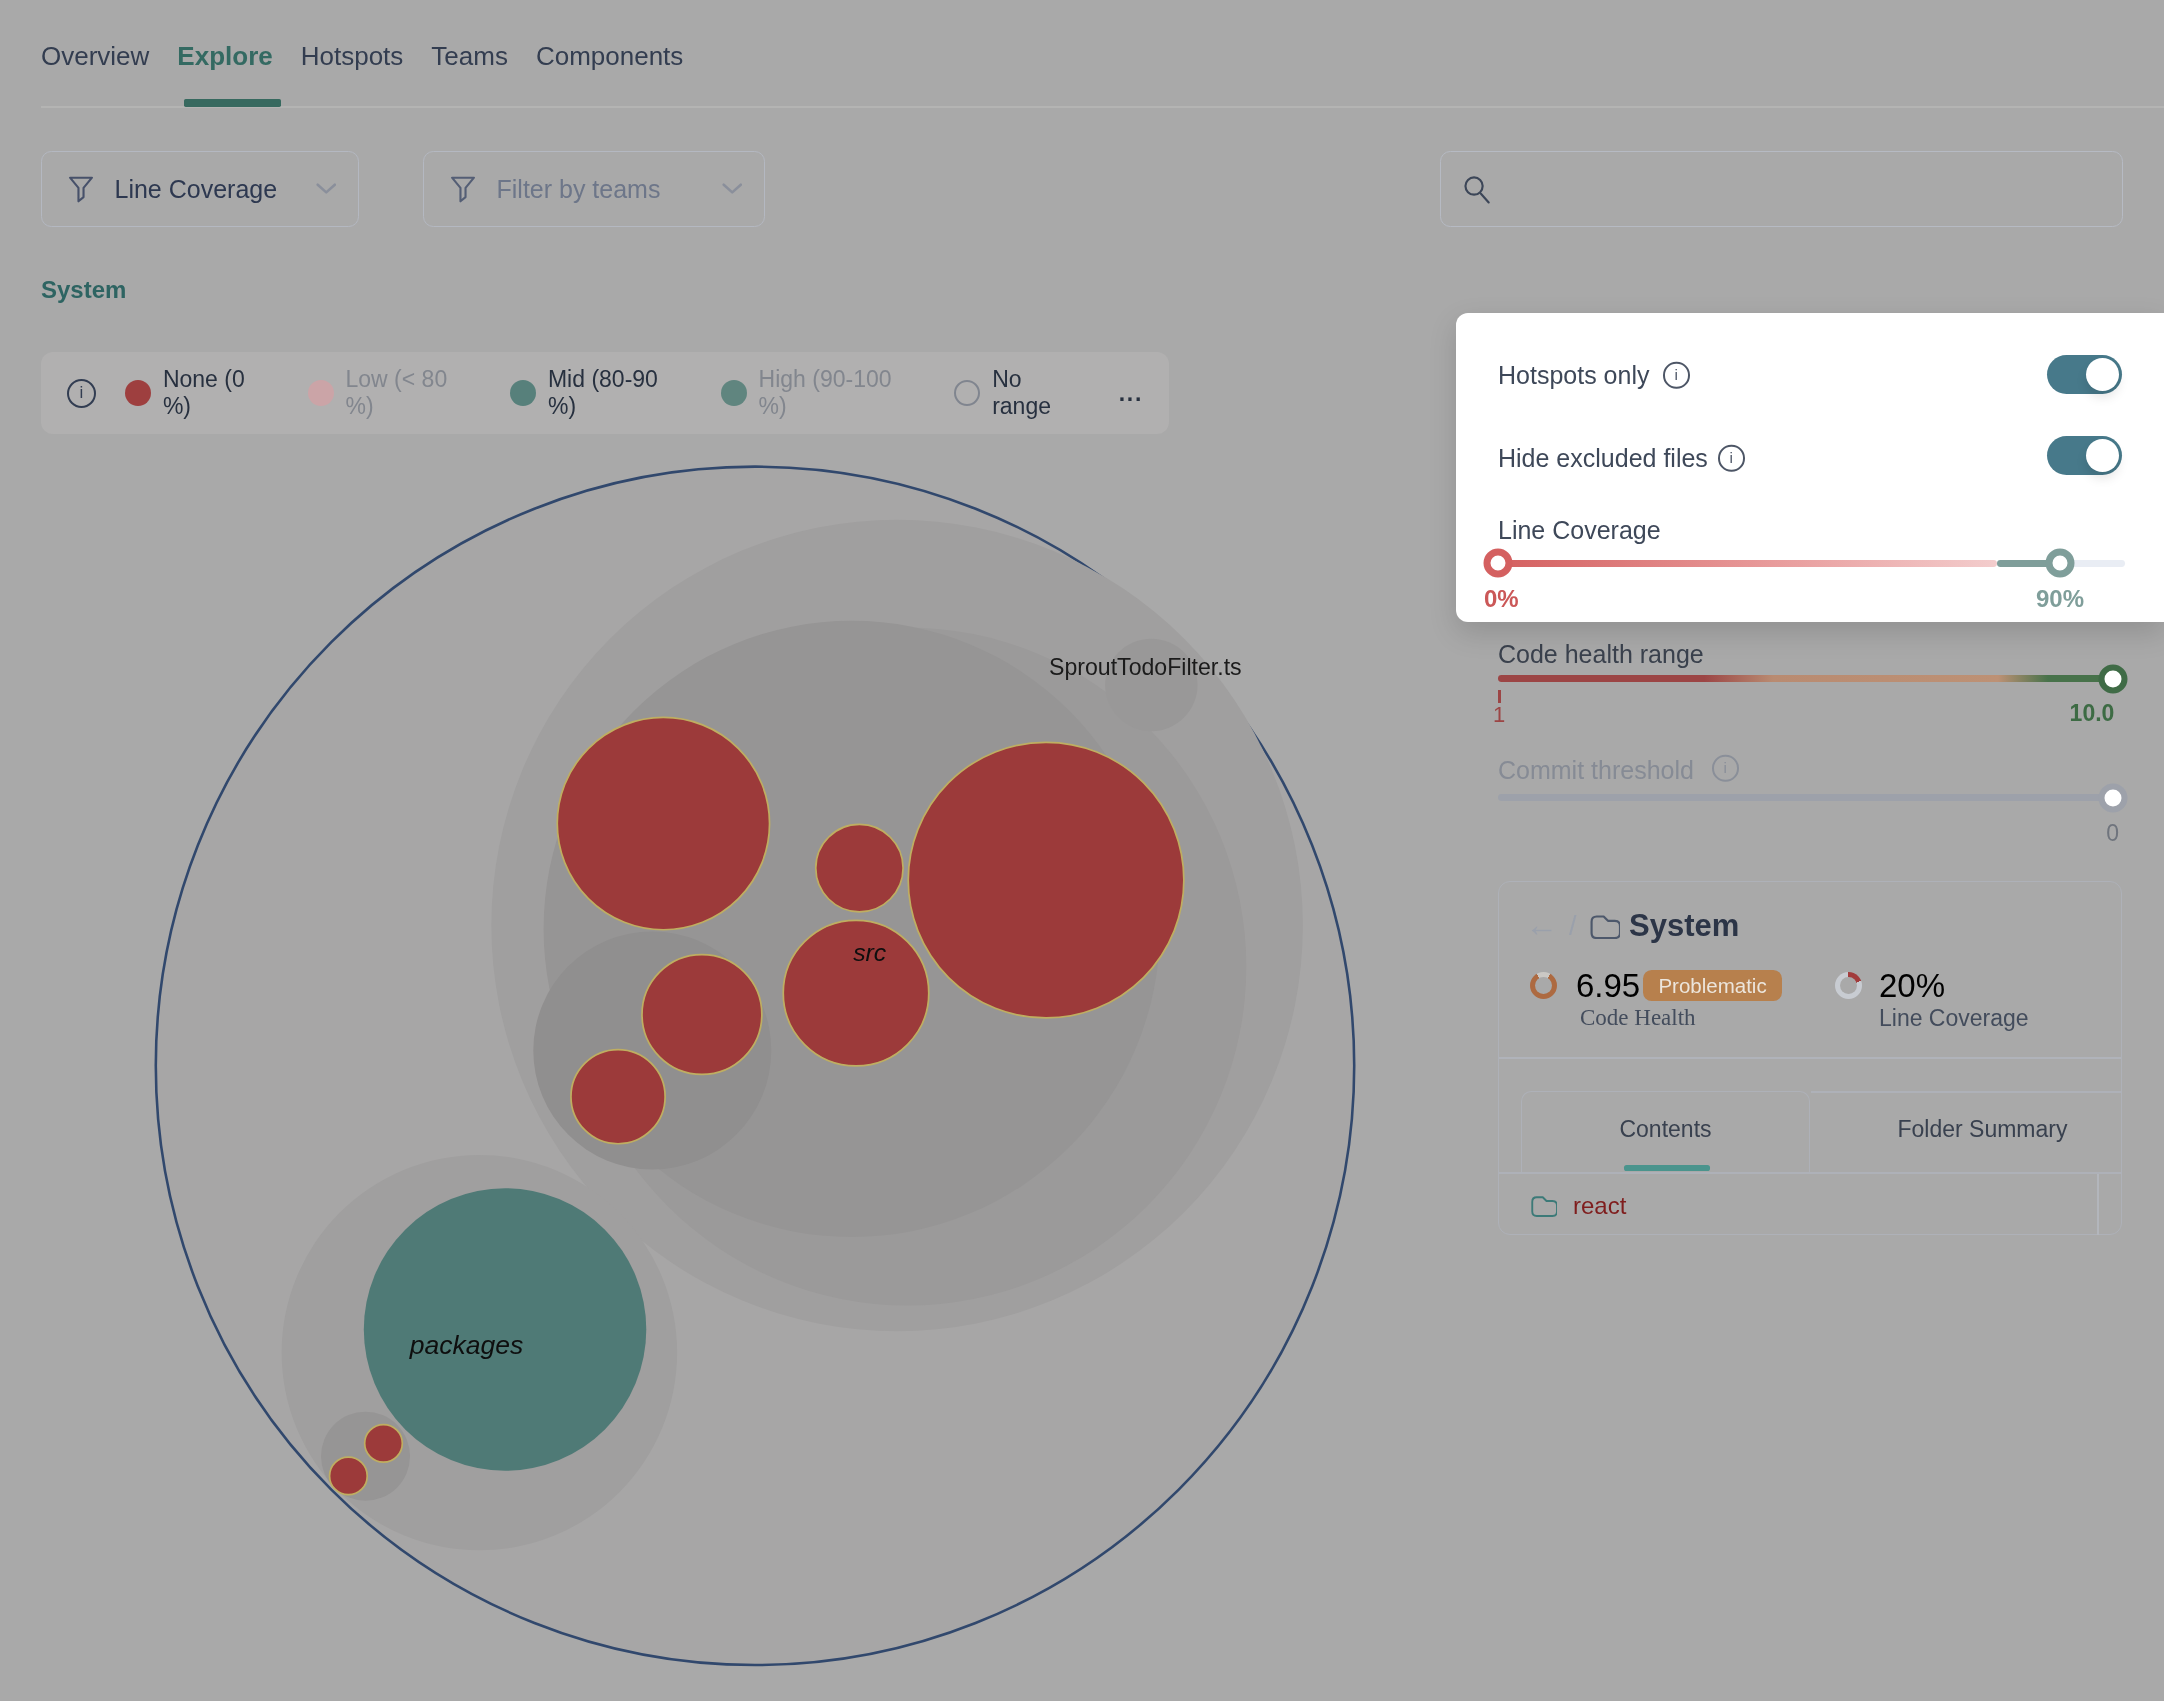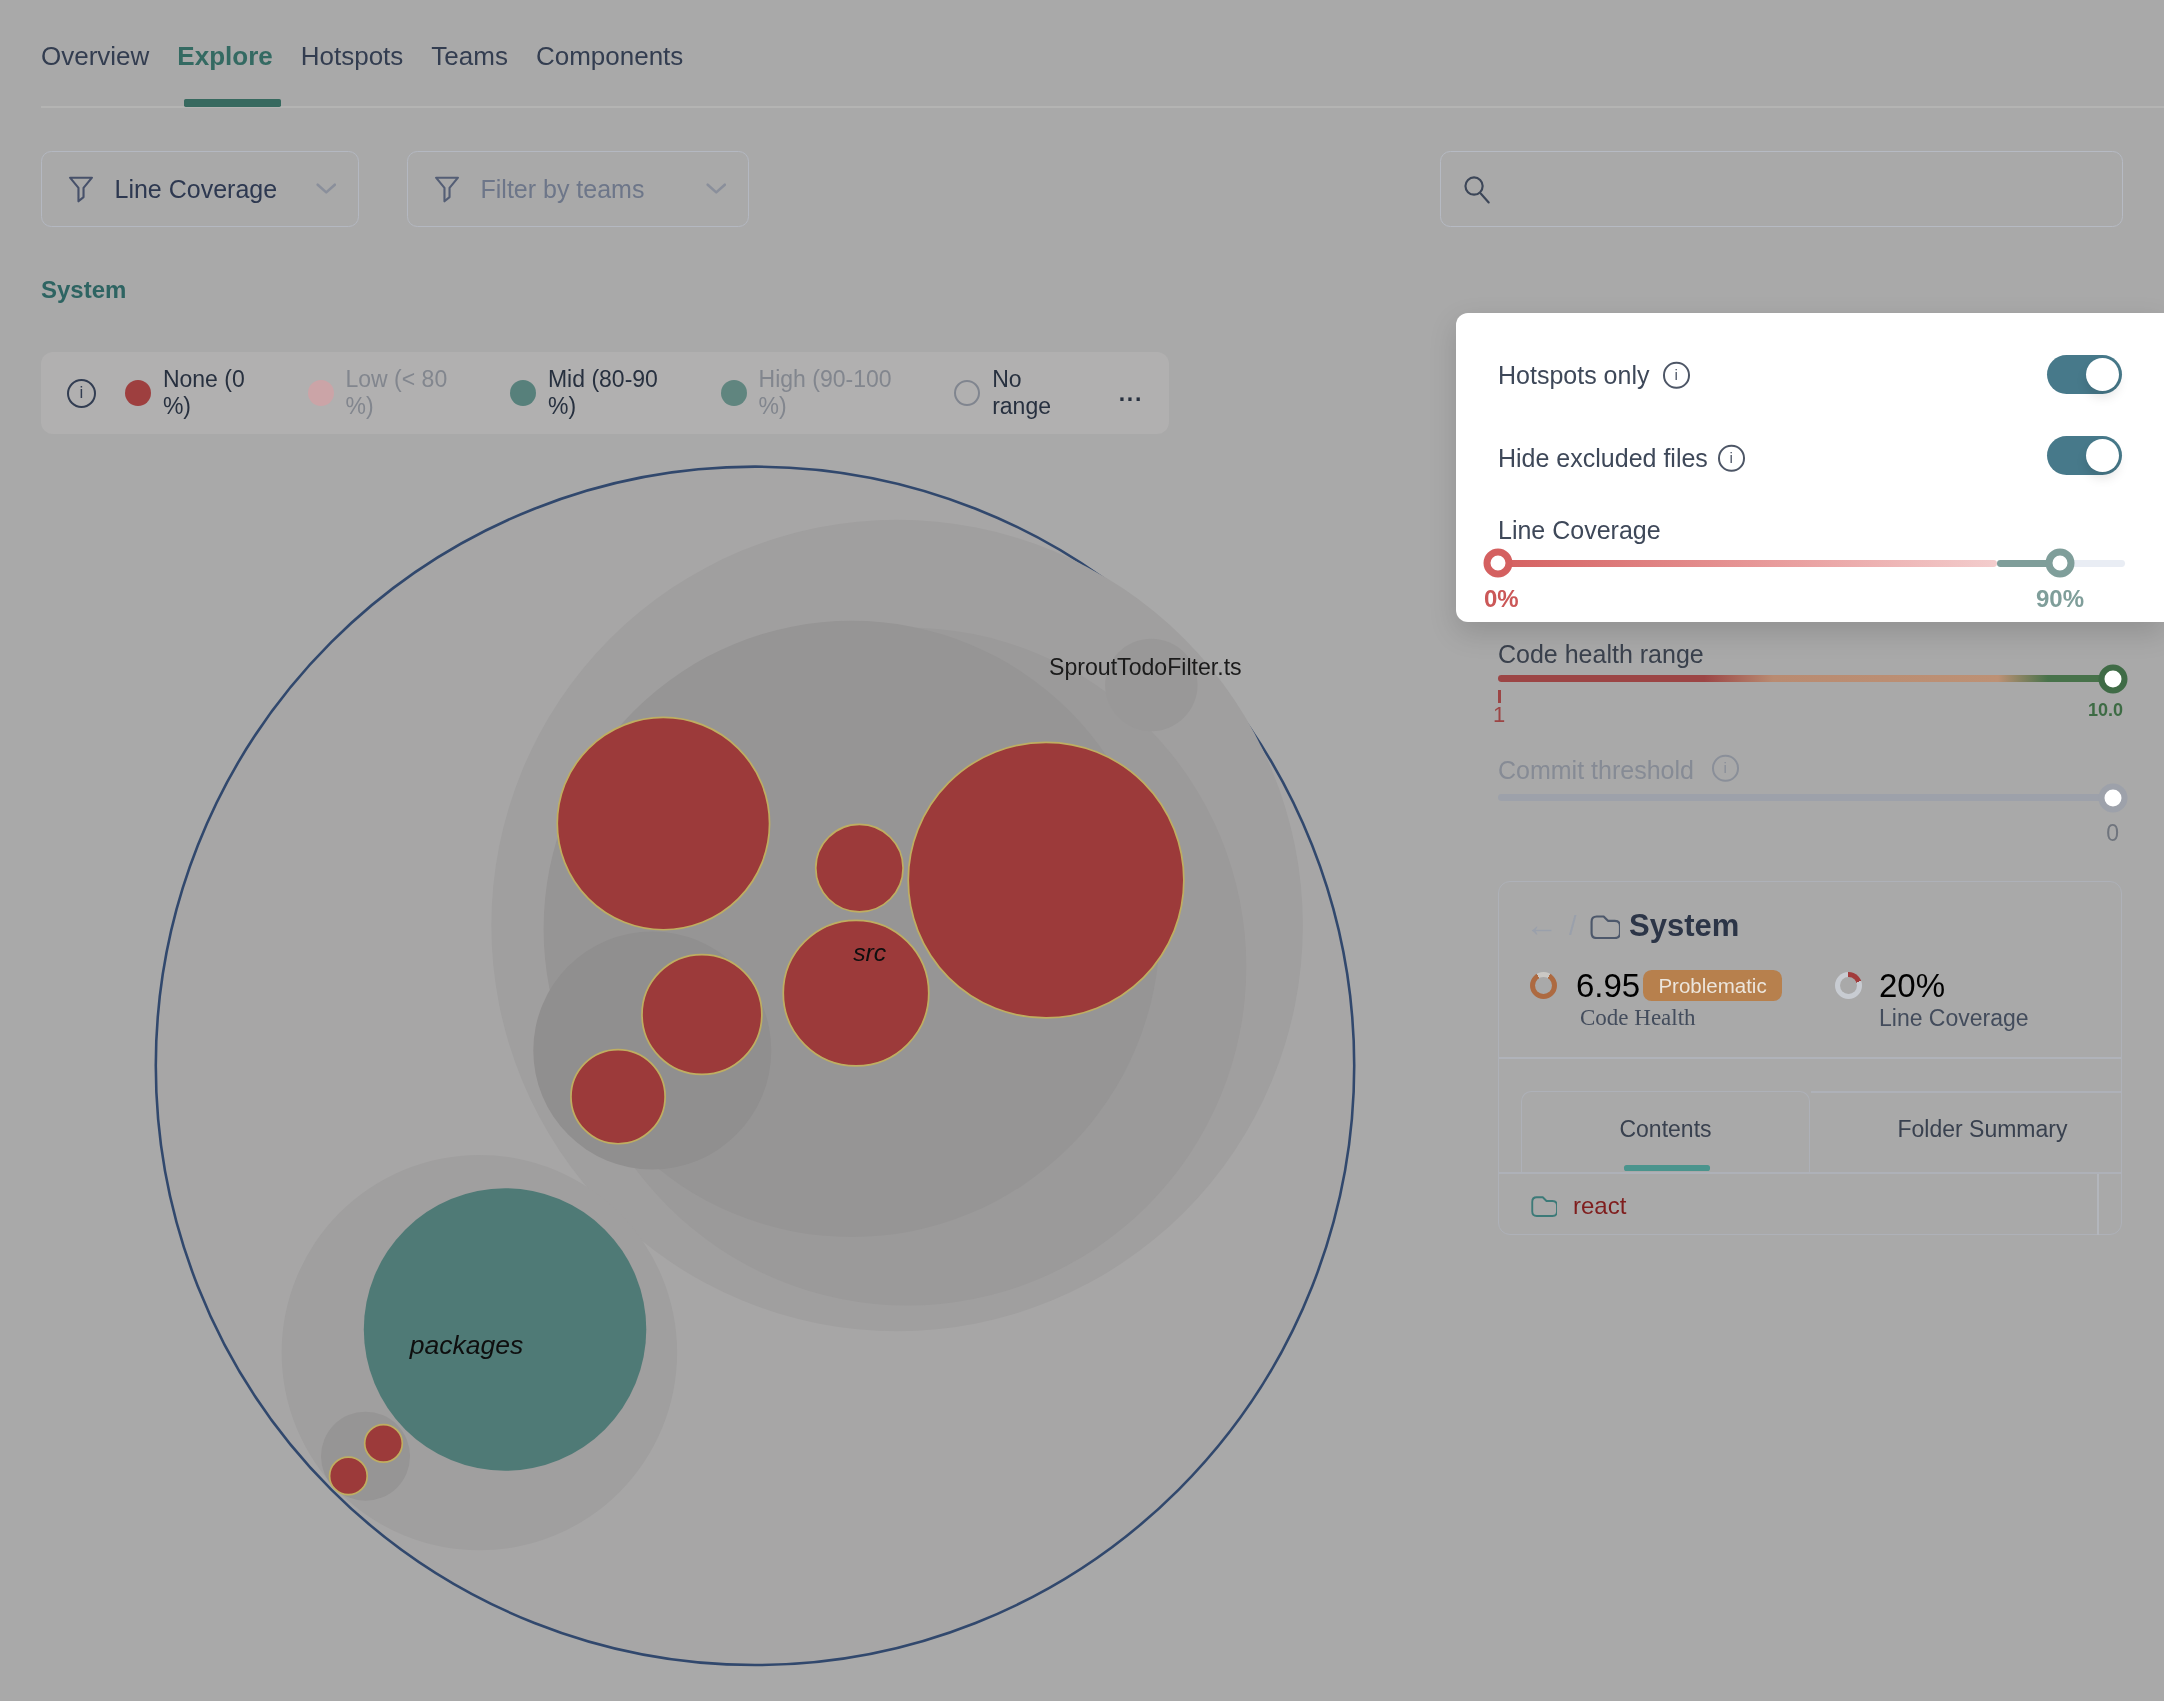--- a/index.html
+++ b/index.html
@@ -10,21 +10,21 @@
   
   .nav { position:absolute; left:41px; top:41px; display:flex; gap:28px; font-size:26px; color:#333d50; }
   .nav .tab { cursor:pointer; }
   .nav .tab.active { color:#346a62; font-weight:700; }
   .nav-border { position:absolute; left:41px; top:106px; width:2123px; height:1.7px; background:#b4b4b3; }
   .nav-underline { position:absolute; left:184px; top:99px; width:97px; height:7.7px; background:#37695f; border-radius:1.7px; }
 
   
   .fbtn { position:absolute; top:151px; height:76px; border:1.7px solid #b4b8c1; border-radius:10.3px;
           display:flex; align-items:center; padding:0 22px 0 26px; gap:20.5px; font-size:25px; color:#2d3850; cursor:pointer; }
-  .fbtn.muted { color:#6d7689; }
+  .fbtn.muted { color:#6d7689;margin-left:16px; }
   .fbtn .chev { margin-left:auto; }
   #fb1 { left:41px;  width:318px; }
   #fb2 { left:407px; width:342px; }
   #fb3 { left:784px; width:402px; }
 
   .search { position:absolute; left:1440px; top:151px; width:683px; height:76px; border:1.7px solid #b6bac3;
             border-radius:10.3px; display:flex; align-items:center; padding:0 20.5px; gap:22px; }
   .search input { flex:1; background:transparent; border:none; outline:none; font-size:25px; color:#3a4456;
                   font-family:"Liberation Sans", sans-serif; }
   .search input::placeholder { color:#6e7689; opacity:1; }
@@ -64,21 +64,21 @@
   .lc-min { position:absolute; left:28px;  top:272px; font-size:24px; font-weight:700; color:#cb5858; }
   .lc-max { position:absolute; left:580px; top:272px; font-size:24px; font-weight:700; color:#7f9e9a; }
 
   
   .dim-label { position:absolute; font-size:25px; color:#3a414d; }
   .ch-track { position:absolute; left:1498px; top:675px; width:625px; height:6.8px; border-radius:3.4px;
               background:linear-gradient(90deg,#9c4545 0%,#9c4545 33%,#b98b71 44%,#bd9175 80%,#47724a 88%,#47724a 100%); }
   .ch-handle { left:2113px; top:679px; border:6.8px solid #3f6b46; }
   .ch-tick { position:absolute; left:1498px; top:690px; width:2.6px; height:13px; background:#9c4545; }
   .ch-min { position:absolute; left:1493px; top:702px; font-size:22px; color:#9c4545; }
-  .ch-max { position:absolute; left:2061px; top:700px; width:62px; text-align:right; font-size:18px; font-weight:600; color:#3d6b44; }
+  .ch-max { position:absolute; left:2061px; top:700px; width:62px; text-align:center; font-size:23px; font-weight:600; color:#3d6b44; }
   .ct-label { position:absolute; left:1498px; top:756px; font-size:25px; color:#868b95; }
   .ct-info { position:absolute; left:1712px; top:768px; transform:translateY(-50%); width:26.5px; height:26.5px;
              border-color:#8a8f99; color:#8a8f99; font-size:15.4px; }
   .ct-track { position:absolute; left:1498px; top:794px; width:625px; height:6.8px; border-radius:3.4px; background:#9da1aa; }
   .ct-handle { left:2113px; top:798px; border:6.8px solid #9da1aa; }
   .ct-value { position:absolute; left:2080px; top:820px; width:39px; text-align:right; font-size:23px; color:#6f747d; }
 
   
   .panel { position:absolute; left:1498px; top:881px; width:624px; height:354px; border:1.7px solid #aeb1b8; border-radius:12px; z-index:1; }
   .panel .abs { position:absolute; }

